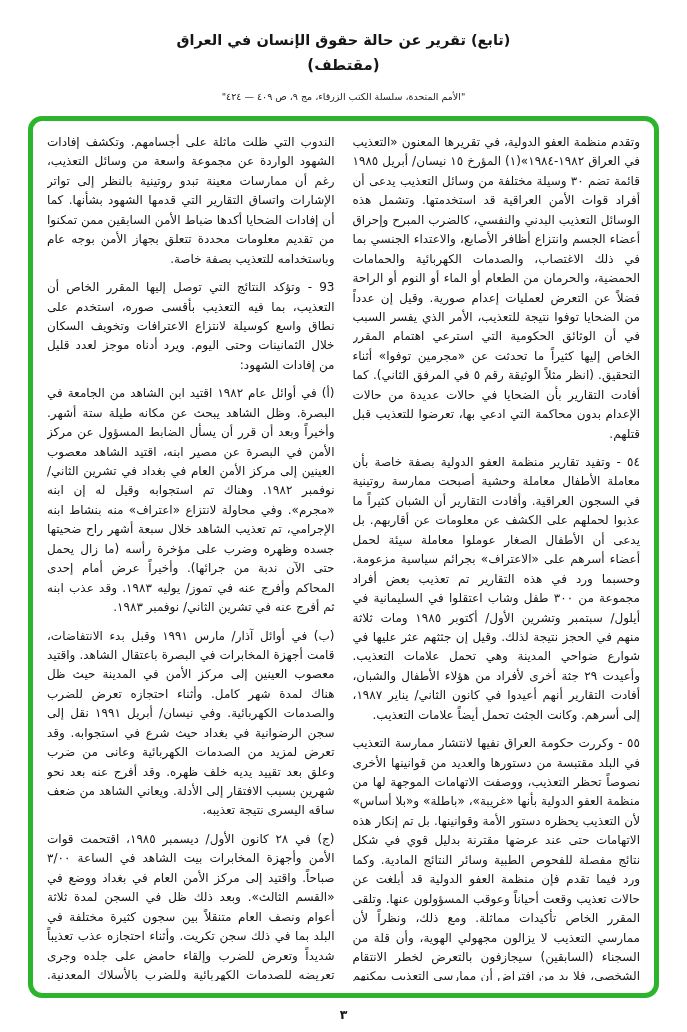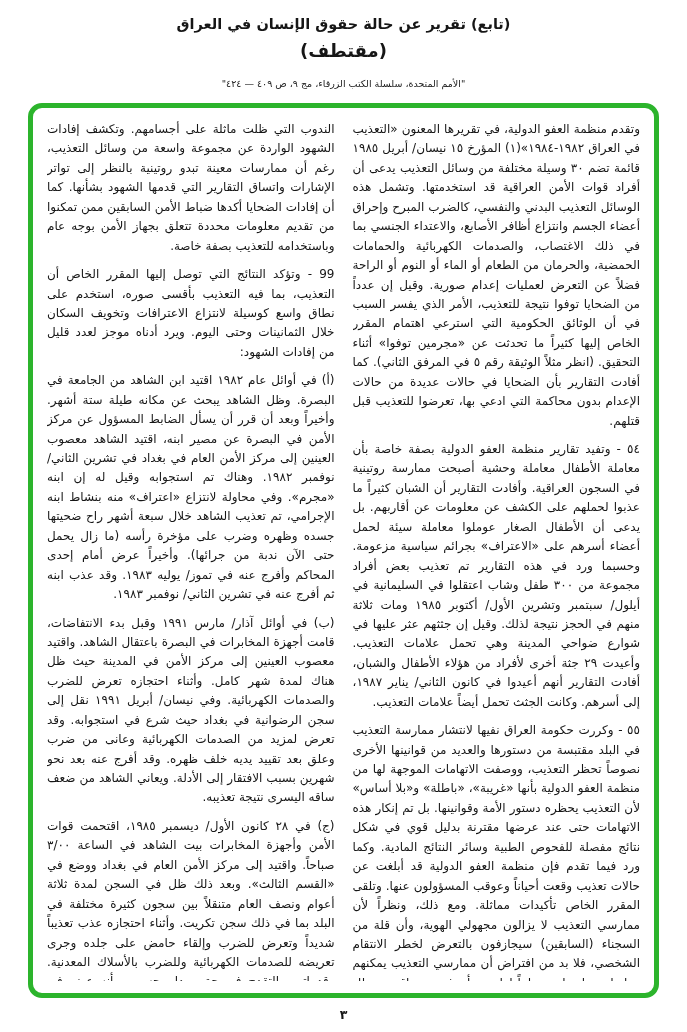--- a/index.html
+++ b/index.html
@@ -14,31 +14,31 @@
     background: #ffffff;
     box-sizing: border-box;
     font-family: "DejaVu Sans", sans-serif;
     color: #161616;
     display: flex;
     flex-direction: column;
     direction: rtl;
   }
   .header {
     text-align: center;
-    padding-top: 16px;
+    padding-top: 32px;
     flex: 0 0 auto;
   }
   .title {
     font-size: 14.5px;
     font-weight: bold;
     margin: 0;
     letter-spacing: 0.2px;
   }
   .subtitle {
-    font-size: 18px;
+    font-size: 15px;
     font-weight: bold;
     margin: 8px 0 17px;
   }
   .source {
     font-size: 9.5px;
     margin-top: 9px;
     color: #222222;
   }
   .frame {
     margin: 14px 28px 0;
@@ -90,21 +90,21 @@
 
       <div class="col">
         <p>وتقدم منظمة العفو الدولية، في تقريرها المعنون «التعذيب في العراق ١٩٨٢-١٩٨٤»(١) المؤرخ ١٥ نيسان/ أبريل ١٩٨٥ قائمة تضم ٣٠ وسيلة مختلفة من وسائل التعذيب يدعى أن أفراد قوات الأمن العراقية قد استخدمتها. وتشمل هذه الوسائل التعذيب البدني والنفسي، كالضرب المبرح وإحراق أعضاء الجسم وانتزاع أظافر الأصابع، والاعتداء الجنسي بما في ذلك الاغتصاب، والصدمات الكهربائية والحمامات الحمضية، والحرمان من الطعام أو الماء أو النوم أو الراحة فضلاً عن التعرض لعمليات إعدام صورية. وقيل إن عدداً من الضحايا توفوا نتيجة للتعذيب، الأمر الذي يفسر السبب في أن الوثائق الحكومية التي استرعي اهتمام المقرر الخاص إليها كثيراً ما تحدثت عن «مجرمين توفوا» أثناء التحقيق. (انظر مثلاً الوثيقة رقم ٥ في المرفق الثاني). كما أفادت التقارير بأن الضحايا في حالات عديدة من حالات الإعدام بدون محاكمة التي ادعي بها، تعرضوا للتعذيب قبل قتلهم.</p>
         <p>٥٤ - وتفيد تقارير منظمة العفو الدولية بصفة خاصة بأن معاملة الأطفال معاملة وحشية أصبحت ممارسة روتينية في السجون العراقية. وأفادت التقارير أن الشبان كثيراً ما عذبوا لحملهم على الكشف عن معلومات عن أقاربهم. بل يدعى أن الأطفال الصغار عوملوا معاملة سيئة لحمل أعضاء أسرهم على «الاعتراف» بجرائم سياسية مزعومة. وحسبما ورد في هذه التقارير تم تعذيب بعض أفراد مجموعة من ٣٠٠ طفل وشاب اعتقلوا في السليمانية في أيلول/ سبتمبر وتشرين الأول/ أكتوبر ١٩٨٥ ومات ثلاثة منهم في الحجز نتيجة لذلك. وقيل إن جثثهم عثر عليها في شوارع ضواحي المدينة وهي تحمل علامات التعذيب. وأعيدت ٢٩ جثة أخرى لأفراد من هؤلاء الأطفال والشبان، أفادت التقارير أنهم أعيدوا في كانون الثاني/ يناير ١٩٨٧، إلى أسرهم. وكانت الجثث تحمل أيضاً علامات التعذيب.</p>
         <p>٥٥ - وكررت حكومة العراق نفيها لانتشار ممارسة التعذيب في البلد مقتبسة من دستورها والعديد من قوانينها الأخرى نصوصاً تحظر التعذيب، ووصفت الاتهامات الموجهة لها من منظمة العفو الدولية بأنها «غريبة»، «باطلة» و«بلا أساس» لأن التعذيب يحظره دستور الأمة وقوانينها. بل تم إنكار هذه الاتهامات حتى عند عرضها مقترنة بدليل قوي في شكل نتائج مفصلة للفحوص الطبية وسائر النتائج المادية. وكما ورد فيما تقدم فإن منظمة العفو الدولية قد أبلغت عن حالات تعذيب وقعت أحياناً وعوقب المسؤولون عنها. وتلقى المقرر الخاص تأكيدات مماثلة. ومع ذلك، ونظراً لأن ممارسي التعذيب لا يزالون مجهولي الهوية، وأن قلة من السجناء (السابقين) سيجازفون بالتعرض لخطر الانتقام الشخصي، فلا بد من افتراض أن ممارسي التعذيب يمكنهم مواصلة ممارساتهم نظراً لعلمهم بأن فرص معاقبتهم تظل ضئيلة جداً.</p>
         <p>28 - وتلقى المقرر الخاص إفادات كثيرة من ضحايا التعذيب وشهود العيان. وكثيراً ما تأكدت إفادات الضحايا من</p>
       </div>
 
       <div class="col">
         <p>الندوب التي ظلت ماثلة على أجسامهم. وتكشف إفادات الشهود الواردة عن مجموعة واسعة من وسائل التعذيب، رغم أن ممارسات معينة تبدو روتينية بالنظر إلى تواتر الإشارات واتساق التقارير التي قدمها الشهود بشأنها. كما أن إفادات الضحايا أكدها ضباط الأمن السابقين ممن تمكنوا من تقديم معلومات محددة تتعلق بجهاز الأمن بوجه عام وباستخدامه للتعذيب بصفة خاصة.</p>
-        <p>99 - وتؤكد النتائج التي توصل إليها المقرر الخاص أن التعذيب، بما فيه التعذيب بأقسى صوره، استخدم على نطاق واسع كوسيلة لانتزاع الاعترافات وتخويف السكان خلال الثمانينات وحتى اليوم. ويرد أدناه موجز لعدد قليل من إفادات الشهود:</p>
+        <p>93 - وتؤكد النتائج التي توصل إليها المقرر الخاص أن التعذيب، بما فيه التعذيب بأقسى صوره، استخدم على نطاق واسع كوسيلة لانتزاع الاعترافات وتخويف السكان خلال الثمانينات وحتى اليوم. ويرد أدناه موجز لعدد قليل من إفادات الشهود:</p>
         <p>(أ) في أوائل عام ١٩٨٢ اقتيد ابن الشاهد من الجامعة في البصرة. وظل الشاهد يبحث عن مكانه طيلة ستة أشهر. وأخيراً وبعد أن قرر أن يسأل الضابط المسؤول عن مركز الأمن في البصرة عن مصير ابنه، اقتيد الشاهد معصوب العينين إلى مركز الأمن العام في بغداد في تشرين الثاني/ نوفمبر ١٩٨٢. وهناك تم استجوابه وقيل له إن ابنه «مجرم». وفي محاولة لانتزاع «اعتراف» منه بنشاط ابنه الإجرامي، تم تعذيب الشاهد خلال سبعة أشهر راح ضحيتها جسده وظهره وضرب على مؤخرة رأسه (ما زال يحمل حتى الآن ندبة من جرائها). وأخيراً عرض أمام إحدى المحاكم وأفرج عنه في تموز/ يوليه ١٩٨٣. وقد عذب ابنه ثم أفرج عنه في تشرين الثاني/ نوفمبر ١٩٨٣.</p>
         <p>(ب) في أوائل آذار/ مارس ١٩٩١ وقبل بدء الانتفاضات، قامت أجهزة المخابرات في البصرة باعتقال الشاهد. واقتيد معصوب العينين إلى مركز الأمن في المدينة حيث ظل هناك لمدة شهر كامل. وأثناء احتجازه تعرض للضرب والصدمات الكهربائية. وفي نيسان/ أبريل ١٩٩١ نقل إلى سجن الرضوانية في بغداد حيث شرع في استجوابه. وقد تعرض لمزيد من الصدمات الكهربائية وعانى من ضرب وعلق بعد تقييد يديه خلف ظهره. وقد أفرج عنه بعد نحو شهرين بسبب الافتقار إلى الأدلة. ويعاني الشاهد من ضعف ساقه اليسرى نتيجة تعذيبه.</p>
         <p>(ج) في ٢٨ كانون الأول/ ديسمبر ١٩٨٥، اقتحمت قوات الأمن وأجهزة المخابرات بيت الشاهد في الساعة ٣/٠٠ صباحاً. واقتيد إلى مركز الأمن العام في بغداد ووضع في «القسم الثالث». وبعد ذلك ظل في السجن لمدة ثلاثة أعوام ونصف العام متنقلاً بين سجون كثيرة مختلفة في البلد بما في ذلك سجن تكريت. وأثناء احتجازه عذب تعذيباً شديداً وتعرض للضرب وإلقاء حامض على جلده وجرى تعريضه للصدمات الكهربائية وللضرب بالأسلاك المعدنية. وقد اتهم بالتقدح في حق صدام حسين وبأنه عضو في حزب الدعوة. وقد أفرج عنه في عام ١٩٨٨ حين لم تعثر محكمة الثورة على أدلة ضده.</p>
         <p>(د) اعتقل الشاهد في عام ١٩٩٠ وسجن لهربه من الجيش، وأثناء وجوده في السجن تعرض</p>
       </div>
 
     </div>
   </div>
 
   <div class="footer">

